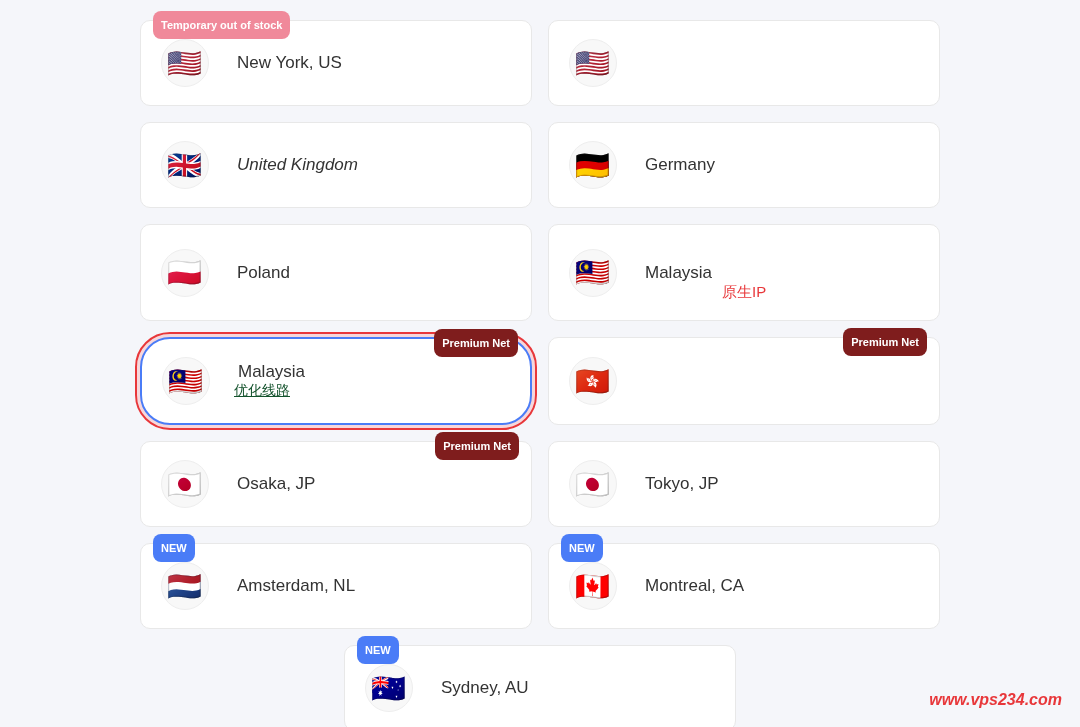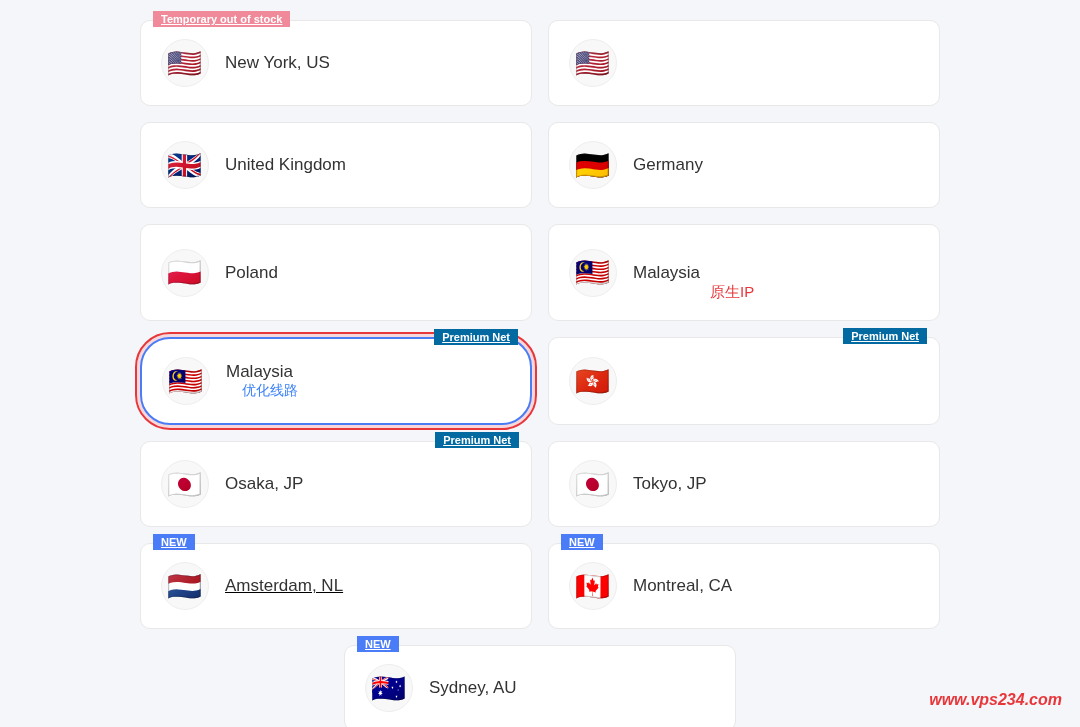--- a/index.html
+++ b/index.html
@@ -50,58 +50,59 @@
       justify-content: center;
       font-size: 28px;
       overflow: hidden;
       border: 1.5px solid #eee;
       background: #f8f8f8;
     }
     .location-name {
       font-size: 17px;
       font-weight: 500;
       color: #333;
+      margin-left: 12px;
     }
     .badge {
       position: absolute;
       top: -10px;
       right: 12px;
-      padding: 2px 8px;
-      border-radius: 0;
+      padding: 8px 8px;
+      border-radius: 8px;
       font-size: 11px;
       font-weight: 600;
       color: #fff;
-      text-decoration: underline;
     }
     .badge-out-of-stock {
       background: #f0899a;
       top: -10px;
       left: 12px;
       right: auto;
     }
     .badge-premium {
-      background: #0369a1;
+      background: #7f1d1d;
     }
     .badge-new {
       background: #4a7cf7;
       top: -10px;
       left: 12px;
       right: auto;
     }
     .native-ip {
       color: #e8373a;
       font-size: 15px;
       font-weight: 500;
       margin-left: 10px;
       margin-top: 40px;
     }
     .opt-line {
-      color: #3b82f6;
+      color: #14532d;
       font-size: 14px;
-      margin-left: 16px;
+      margin-left: 8px;
+      text-decoration: underline;
     }
     .watermark {
       position: fixed;
       bottom: 18px;
       right: 18px;
       color: #e8373a;
       font-size: 16px;
       font-weight: 600;
       font-style: italic;
     }
@@ -125,21 +126,21 @@
         <div class="flag">🇺🇸</div>
         <div style="display: flex; align-items: center; flex-wrap: wrap; flex: 1 1 0%;">
           <span class="location-name">New York, US</span>
         </div>
       </div>
       <div class="location-card">
         <div class="flag">🇺🇸</div>
       </div>
       <div class="location-card">
         <div class="flag">🇬🇧</div>
-        <div style="display: flex; align-items: center; flex-wrap: wrap; flex: 1 1 0%;">
+        <div style="display: flex; align-items: center; flex-wrap: wrap; flex: 1 1 0%; font-style: italic;">
           <span class="location-name">United Kingdom</span>
         </div>
       </div>
       <div class="location-card">
         <div class="flag">🇩🇪</div>
         <div style="display: flex; align-items: center; flex-wrap: wrap; flex: 1 1 0%;">
           <span class="location-name">Germany</span>
         </div>
       </div>
       <div class="location-card">
@@ -176,21 +177,21 @@
       </div>
       <div class="location-card">
         <div class="flag">🇯🇵</div>
         <div style="display: flex; align-items: flex-start; flex-wrap: wrap; flex: 1 1 0%;">
           <span class="location-name">Tokyo, JP</span>
         </div>
       </div>
       <div class="location-card">
         <span class="badge badge-new">NEW</span>
         <div class="flag">🇳🇱</div>
-        <div style="display: flex; align-items: center; flex-wrap: wrap; flex: 1 1 0%; text-decoration: underline;">
+        <div style="display: flex; align-items: center; flex-wrap: wrap; flex: 1 1 0%;">
           <span class="location-name">Amsterdam, NL</span>
         </div>
       </div>
       <div class="location-card">
         <span class="badge badge-new">NEW</span>
         <div class="flag">🇨🇦</div>
         <div style="display: flex; align-items: flex-end; flex-wrap: wrap; flex: 1 1 0%;">
           <span class="location-name">Montreal, CA</span>
         </div>
       </div>

